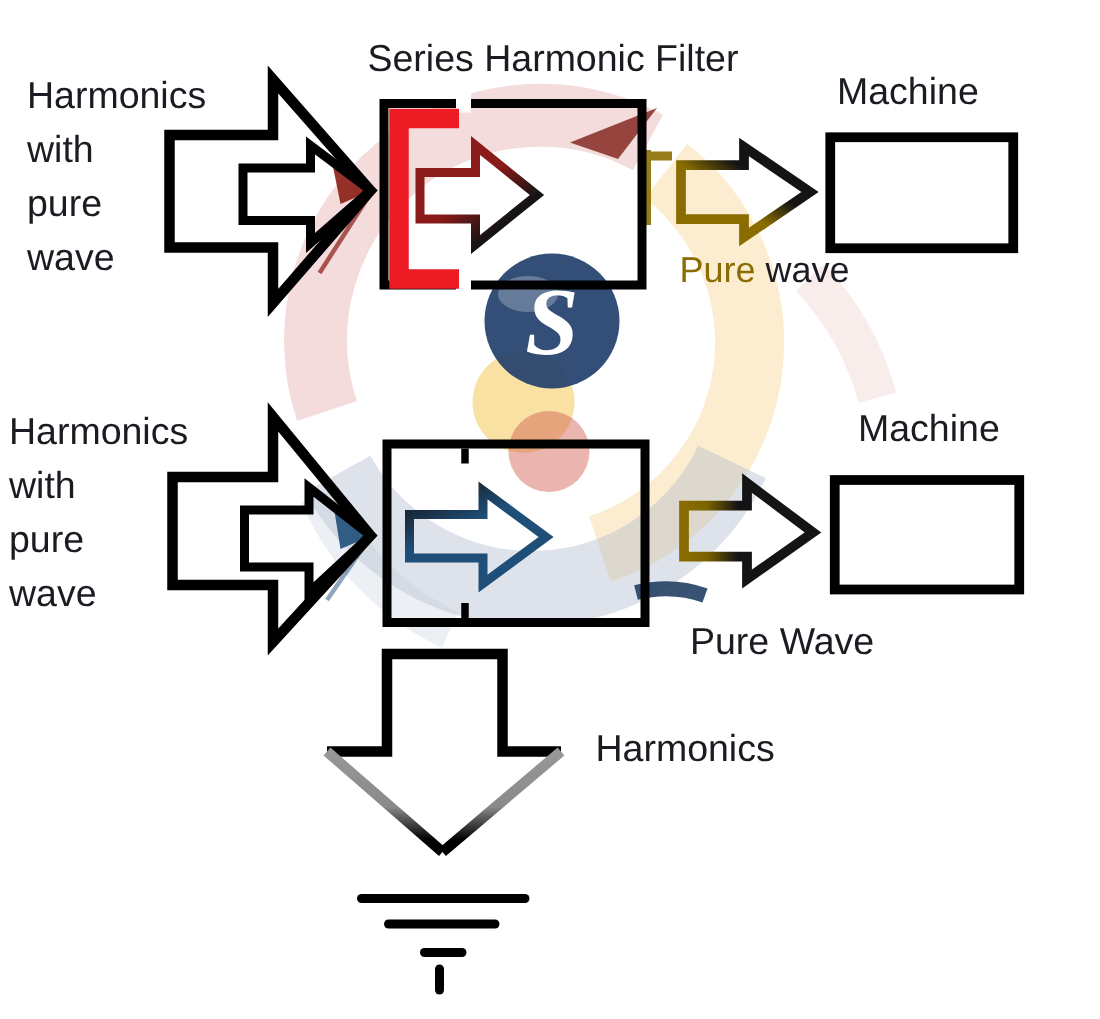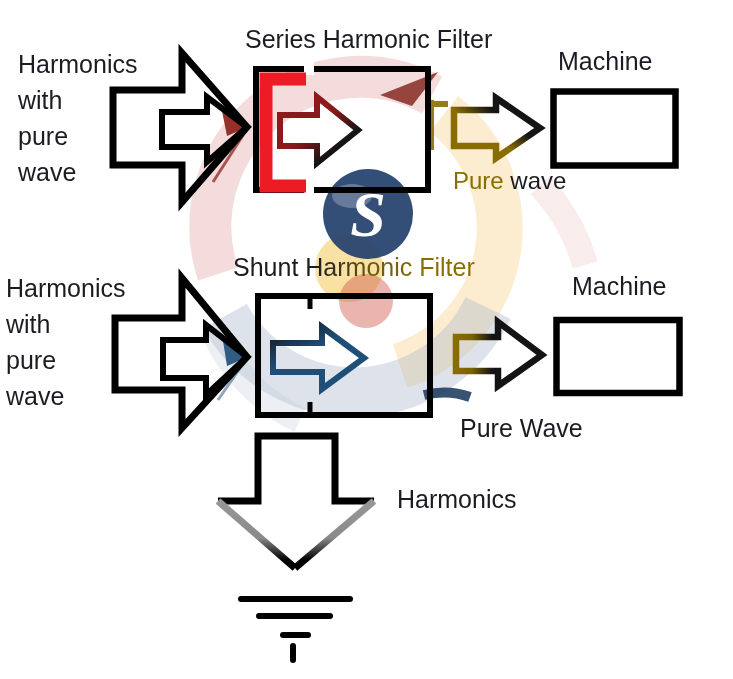--- a/index.html
+++ b/index.html
@@ -136,21 +136,20 @@
     <div>Harmonics</div>
     <div>with</div>
     <div>pure</div>
     <div>wave</div>
   </div>
 
   <div class="label t25" style="left:558px;top:47px;">Machine</div>
 
   <div class="label t24" style="left:453px;top:167px;"><span class="gold">Pure</span><span class="dark"> wave</span></div>
 
-  <div class="label t25" id="shunt-title" style="left:233px;top:253px;">Shunt Harmonic Filter</div>
 
   <div class="label t25 lines" style="left:6px;top:270px;">
     <div>Harmonics</div>
     <div>with</div>
     <div>pure</div>
     <div>wave</div>
   </div>
 
   <div class="label t25" style="left:572px;top:272px;">Machine</div>
 

